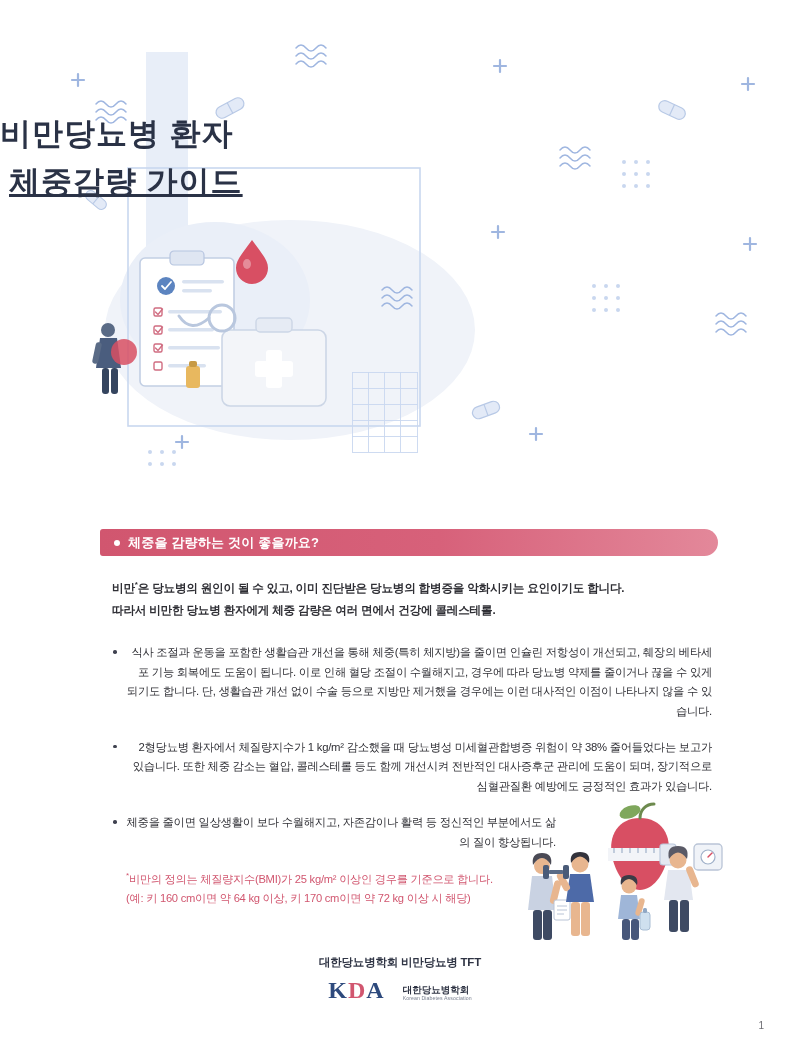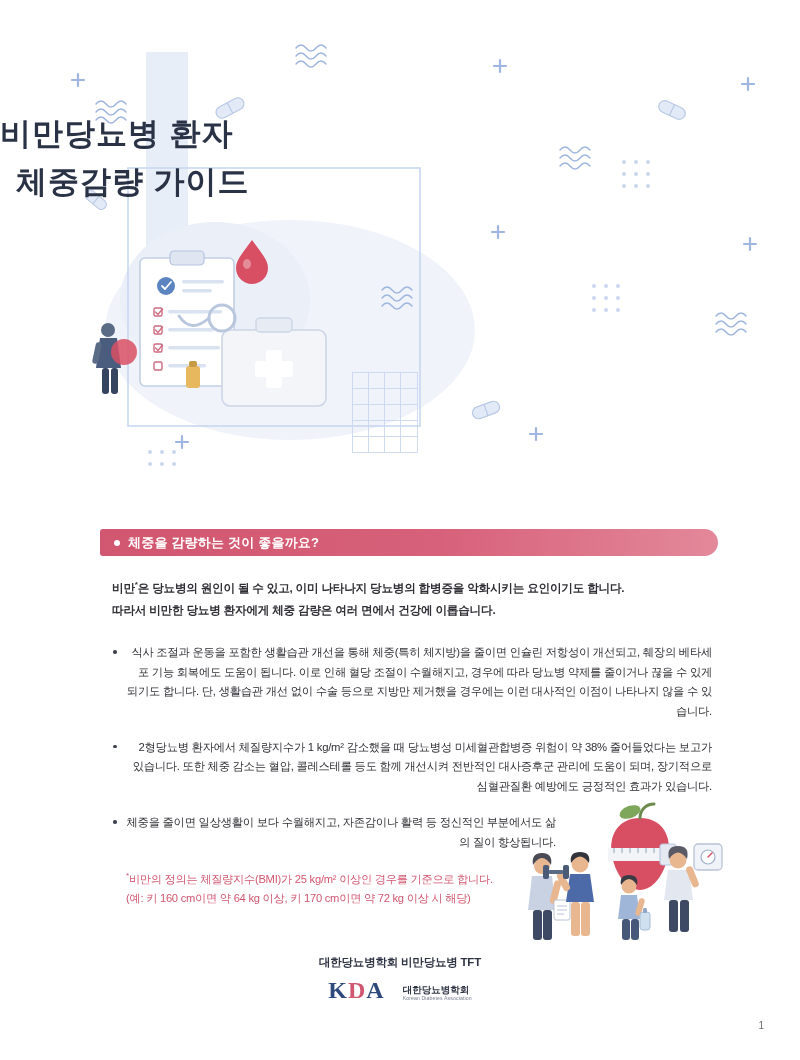--- a/index.html
+++ b/index.html
@@ -37,21 +37,22 @@
   }
   .hero-title .line {
     display: block;
     font-size: 31px;
     font-weight: bold;
     letter-spacing: 1px;
     color: #2a3246;
     line-height: 1.55;
   }
   .hero-title .line.second {
-    padding-left: 16px;
+    padding-left: 9px;
+    text-decoration: underline;
   }
 
   
   .section-bar {
     position: absolute;
     left: 100px;
     top: 529px;
     width: 618px;
     height: 27px;
     background: linear-gradient(to right, #d1566f 0%, #d7617a 55%, #e3889a 100%);
@@ -384,22 +385,22 @@
 </div>
 
 <div class="section-bar">
   <span class="dot"></span>
   <span class="bar-title">체중을 감량하는 것이 좋을까요?</span>
 </div>
 
 <div class="content">
 
   <div class="lead">
-    <p><span>비만</span><span class="sup">*</span><span>은 당뇨병의 원인이 될 수 있고, 이미 나타나지 당뇨병의 합병증을 악화시키는 요인이기도 합니다.</span></p>
-    <p>따라서 비만한 당뇨병 환자에게 체중 감량은 여러 면에서 건강에 이롭습니다.</p>
+    <p><span>비만</span><span class="sup">*</span><span>은 당뇨병의 원인이 될 수 있고, 이미 진단받은 당뇨병의 합병증을 악화시키는 요인이기도 합니다.</span></p>
+    <p>따라서 비만한 당뇨병 환자에게 체중 감량은 여러 면에서 건강에 콜레스테롤.</p>
   </div>
 
   <ul class="bullets">
     <li>식사 조절과 운동을 포함한 생활습관 개선을 통해 체중(특히 체지방)을 줄이면 인슐린 저항성이 개선되고, 췌장의 베타세포 기능 회복에도 도움이 됩니다. 이로 인해 혈당 조절이 수월해지고, 경우에 따라 당뇨병 약제를 줄이거나 끊을 수 있게 되기도 합니다. 단, 생활습관 개선 없이 수술 등으로 지방만 제거했을 경우에는 이런 대사적인 이점이 나타나지 않을 수 있습니다.</li>
     <li>2형당뇨병 환자에서 체질량지수가 1 kg/m² 감소했을 때 당뇨병성 미세혈관합병증 위험이 약 38% 줄어들었다는 보고가 있습니다. 또한 체중 감소는 혈압, 콜레스테롤 등도 함께 개선시켜 전반적인 대사증후군 관리에 도움이 되며, 장기적으로 심혈관질환 예방에도 긍정적인 효과가 있습니다.</li>
     <li class="narrow">체중을 줄이면 일상생활이 보다 수월해지고, 자존감이나 활력 등 정신적인 부분에서도 삶의 질이 향상됩니다.</li>
   </ul>
 
   <div class="note">
     <div><span class="sup">*</span><span>비만의 정의는 체질량지수(BMI)가 25 kg/m² 이상인 경우를 기준으로 합니다.</span></div>

